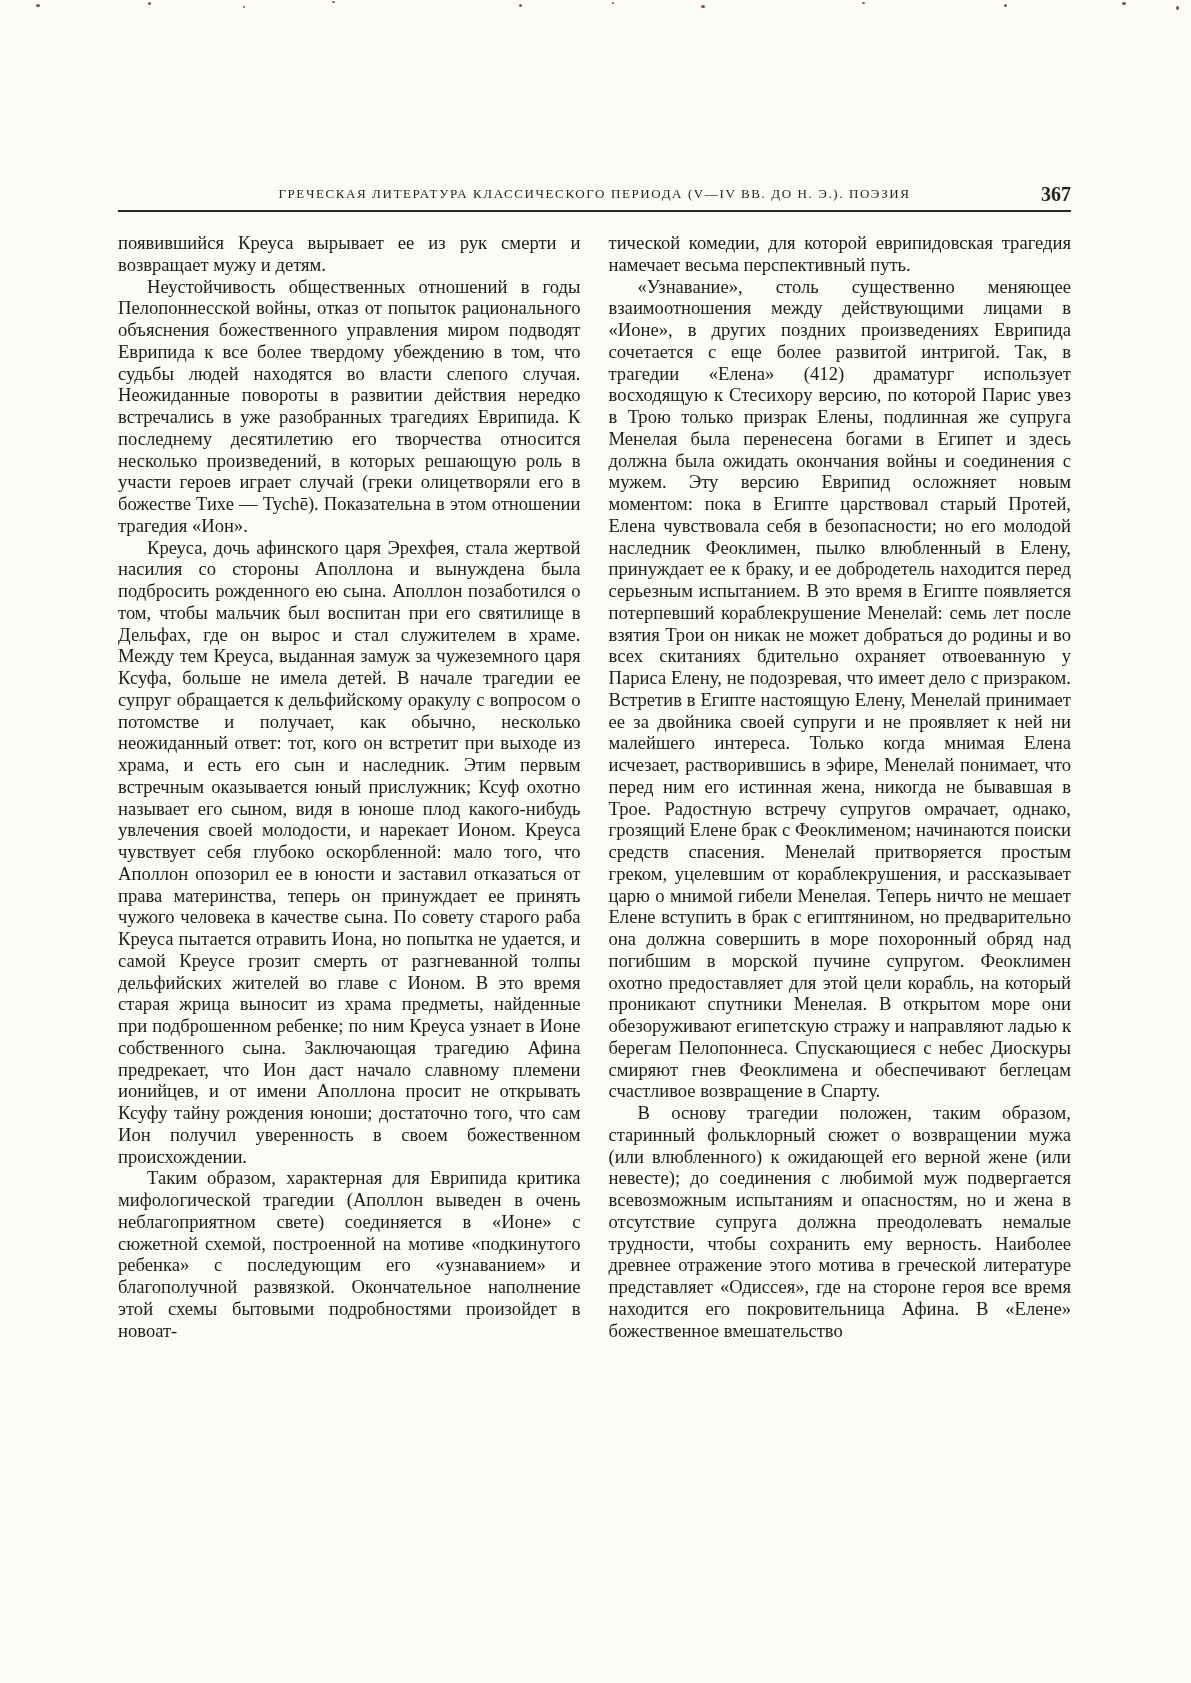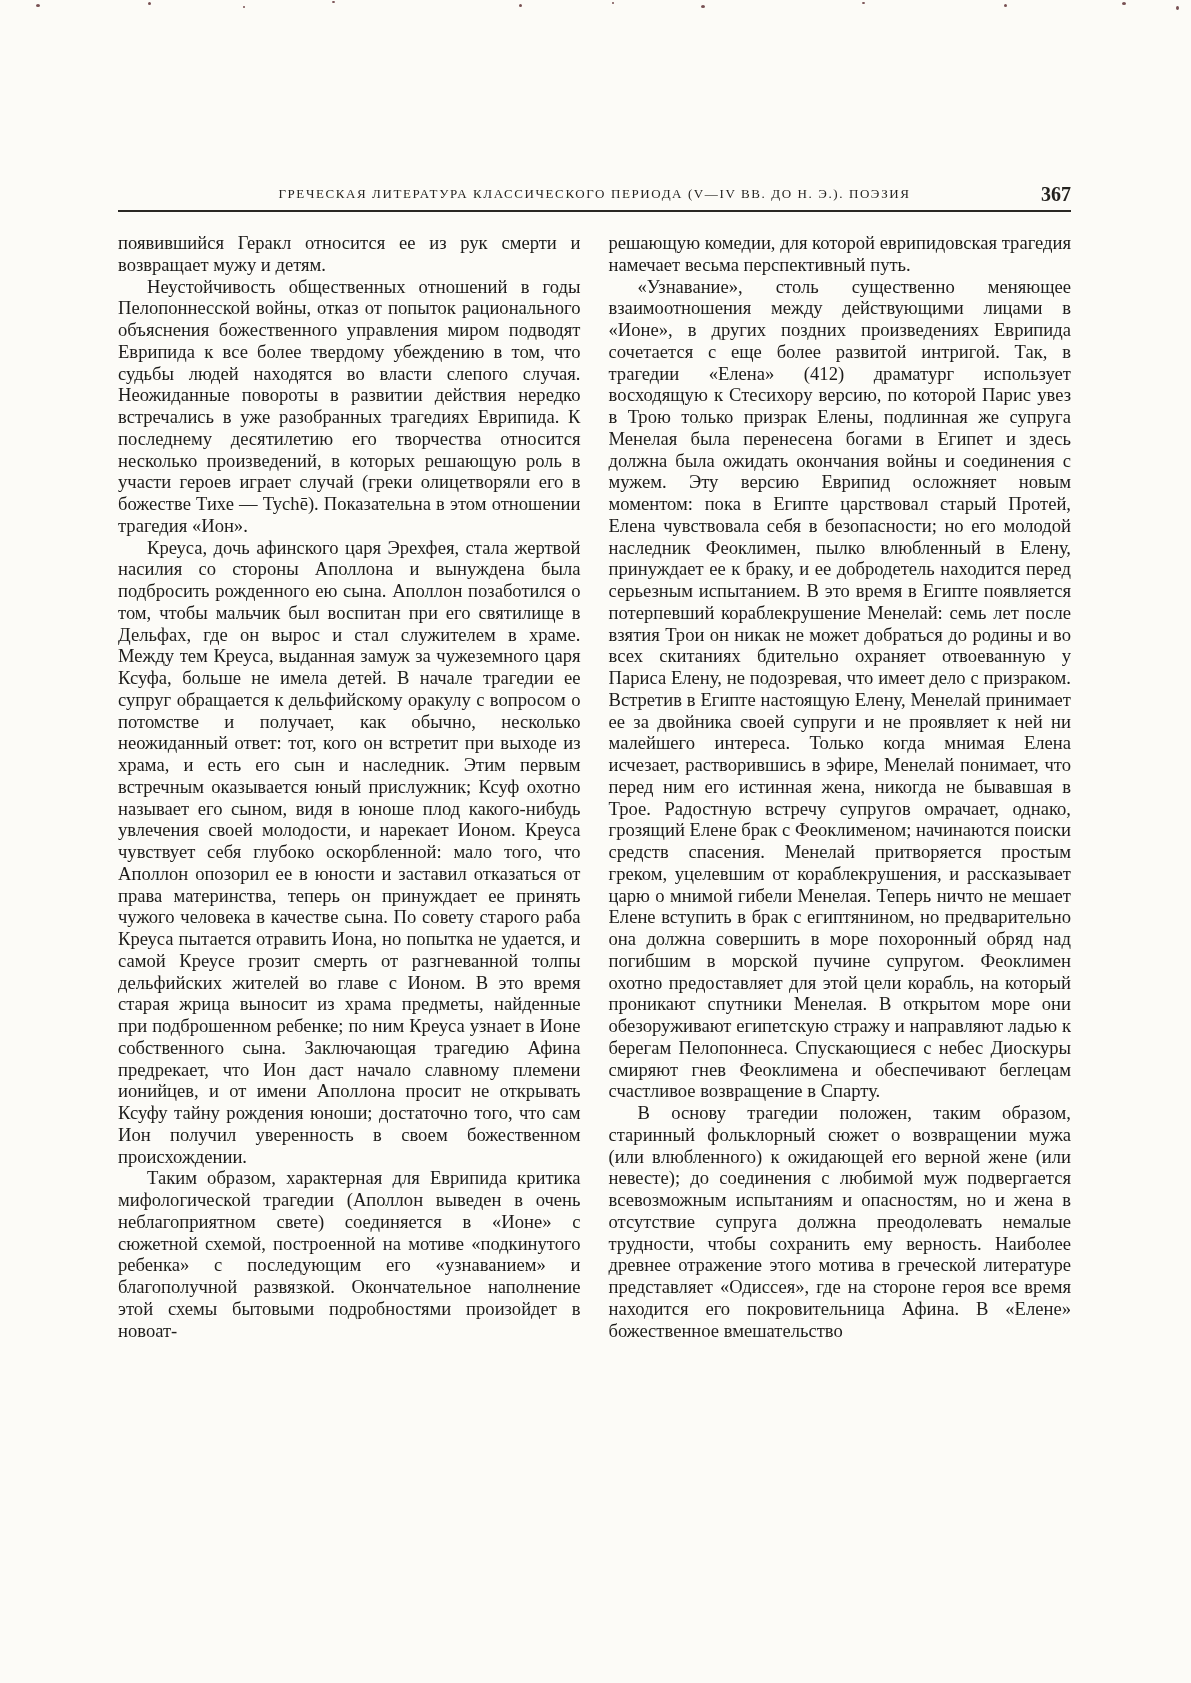--- a/index.html
+++ b/index.html
@@ -94,26 +94,26 @@
 
     <div class="header">
       <span class="running-title">ГРЕЧЕСКАЯ ЛИТЕРАТУРА КЛАССИЧЕСКОГО ПЕРИОДА (V—IV ВВ. ДО Н. Э.). ПОЭЗИЯ</span>
       <span class="page-number">367</span>
     </div>
 
     <div class="rule"></div>
 
     <div class="columns">
       <div class="column">
-          <p class="para no-indent">появившийся Геракл относится ее из рук смерти и возвращает мужу и детям.</p>
+          <p class="para no-indent">появившийся Креуса вырывает ее из рук смерти и возвращает мужу и детям.</p>
           <p class="para">Неустойчивость общественных отношений в годы Пелопоннесской войны, отказ от попыток рационального объяснения божественного управления миром подводят Еврипида к все более твердому убеждению в том, что судьбы людей находятся во власти слепого случая. Неожиданные повороты в развитии действия нередко встречались в уже разобранных трагедиях Еврипида. К последнему десятилетию его творчества относится несколько произведений, в которых решающую роль в участи героев играет случай (греки олицетворяли его в божестве Тихе — Tychē). Показательна в этом отношении трагедия «Ион».</p>
           <p class="para">Креуса, дочь афинского царя Эрехфея, стала жертвой насилия со стороны Аполлона и вынуждена была подбросить рожденного ею сына. Аполлон позаботился о том, чтобы мальчик был воспитан при его святилище в Дельфах, где он вырос и стал служителем в храме. Между тем Креуса, выданная замуж за чужеземного царя Ксуфа, больше не имела детей. В начале трагедии ее супруг обращается к дельфийскому оракулу с вопросом о потомстве и получает, как обычно, несколько неожиданный ответ: тот, кого он встретит при выходе из храма, и есть его сын и наследник. Этим первым встречным оказывается юный прислужник; Ксуф охотно называет его сыном, видя в юноше плод какого-нибудь увлечения своей молодости, и нарекает Ионом. Креуса чувствует себя глубоко оскорбленной: мало того, что Аполлон опозорил ее в юности и заставил отказаться от права материнства, теперь он принуждает ее принять чужого человека в качестве сына. По совету старого раба Креуса пытается отравить Иона, но попытка не удается, и самой Креусе грозит смерть от разгневанной толпы дельфийских жителей во главе с Ионом. В это время старая жрица выносит из храма предметы, найденные при подброшенном ребенке; по ним Креуса узнает в Ионе собственного сына. Заключающая трагедию Афина предрекает, что Ион даст начало славному племени ионийцев, и от имени Аполлона просит не открывать Ксуфу тайну рождения юноши; достаточно того, что сам Ион получил уверенность в своем божественном происхождении.</p>
           <p class="para">Таким образом, характерная для Еврипида критика мифологической трагедии (Аполлон выведен в очень неблагоприятном свете) соединяется в «Ионе» с сюжетной схемой, построенной на мотиве «подкинутого ребенка» с последующим его «узнаванием» и благополучной развязкой. Окончательное наполнение этой схемы бытовыми подробностями произойдет в новоат-</p>
         </div>
       <div class="column">
-          <p class="para no-indent">решающую комедии, для которой еврипидовская трагедия намечает весьма перспективный путь.</p>
+          <p class="para no-indent">тической комедии, для которой еврипидовская трагедия намечает весьма перспективный путь.</p>
           <p class="para">«Узнавание», столь существенно меняющее взаимоотношения между действующими лицами в «Ионе», в других поздних произведениях Еврипида сочетается с еще более развитой интригой. Так, в трагедии «Елена» (412) драматург использует восходящую к Стесихору версию, по которой Парис увез в Трою только призрак Елены, подлинная же супруга Менелая была перенесена богами в Египет и здесь должна была ожидать окончания войны и соединения с мужем. Эту версию Еврипид осложняет новым моментом: пока в Египте царствовал старый Протей, Елена чувствовала себя в безопасности; но его молодой наследник Феоклимен, пылко влюбленный в Елену, принуждает ее к браку, и ее добродетель находится перед серьезным испытанием. В это время в Египте появляется потерпевший кораблекрушение Менелай: семь лет после взятия Трои он никак не может добраться до родины и во всех скитаниях бдительно охраняет отвоеванную у Париса Елену, не подозревая, что имеет дело с призраком. Встретив в Египте настоящую Елену, Менелай принимает ее за двойника своей супруги и не проявляет к ней ни малейшего интереса. Только когда мнимая Елена исчезает, растворившись в эфире, Менелай понимает, что перед ним его истинная жена, никогда не бывавшая в Трое. Радостную встречу супругов омрачает, однако, грозящий Елене брак с Феоклименом; начинаются поиски средств спасения. Менелай притворяется простым греком, уцелевшим от кораблекрушения, и рассказывает царю о мнимой гибели Менелая. Теперь ничто не мешает Елене вступить в брак с египтянином, но предварительно она должна совершить в море похоронный обряд над погибшим в морской пучине супругом. Феоклимен охотно предоставляет для этой цели корабль, на который проникают спутники Менелая. В открытом море они обезоруживают египетскую стражу и направляют ладью к берегам Пелопоннеса. Спускающиеся с небес Диоскуры смиряют гнев Феоклимена и обеспечивают беглецам счастливое возвращение в Спарту.</p>
           <p class="para">В основу трагедии положен, таким образом, старинный фольклорный сюжет о возвращении мужа (или влюбленного) к ожидающей его верной жене (или невесте); до соединения с любимой муж подвергается всевозможным испытаниям и опасностям, но и жена в отсутствие супруга должна преодолевать немалые трудности, чтобы сохранить ему верность. Наиболее древнее отражение этого мотива в греческой литературе представляет «Одиссея», где на стороне героя все время находится его покровительница Афина. В «Елене» божественное вмешательство</p>
         </div>
     </div>
 
   </div>
 </div>
 
 </body></html>

